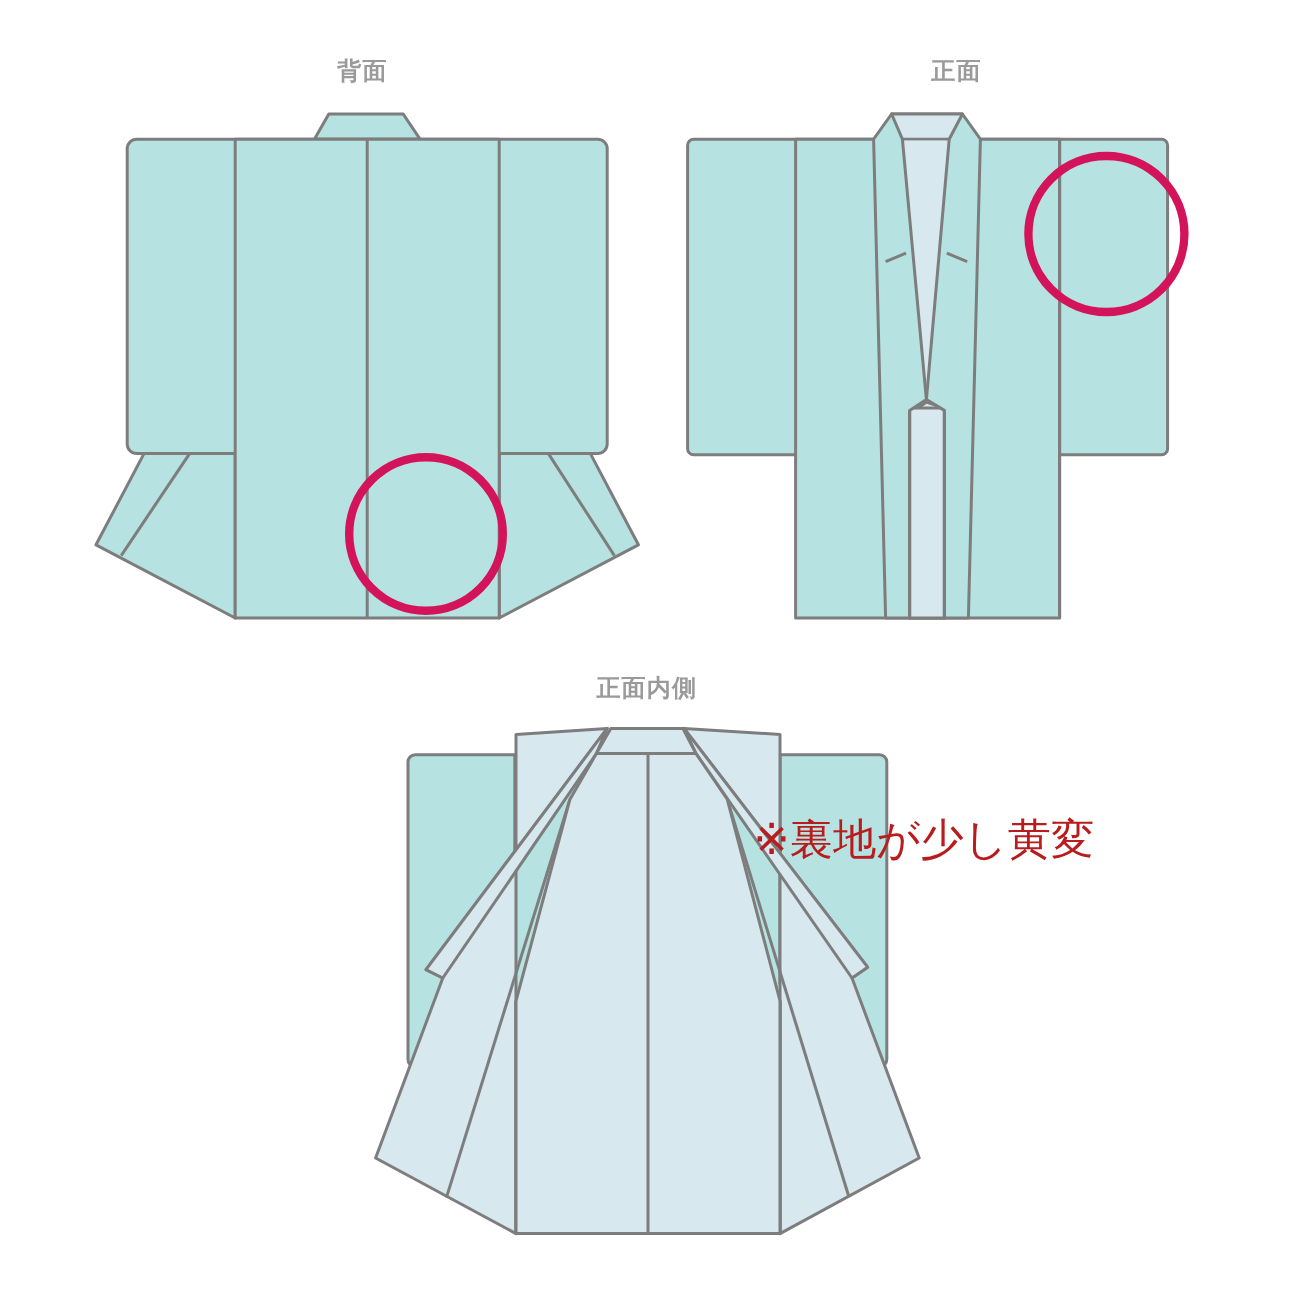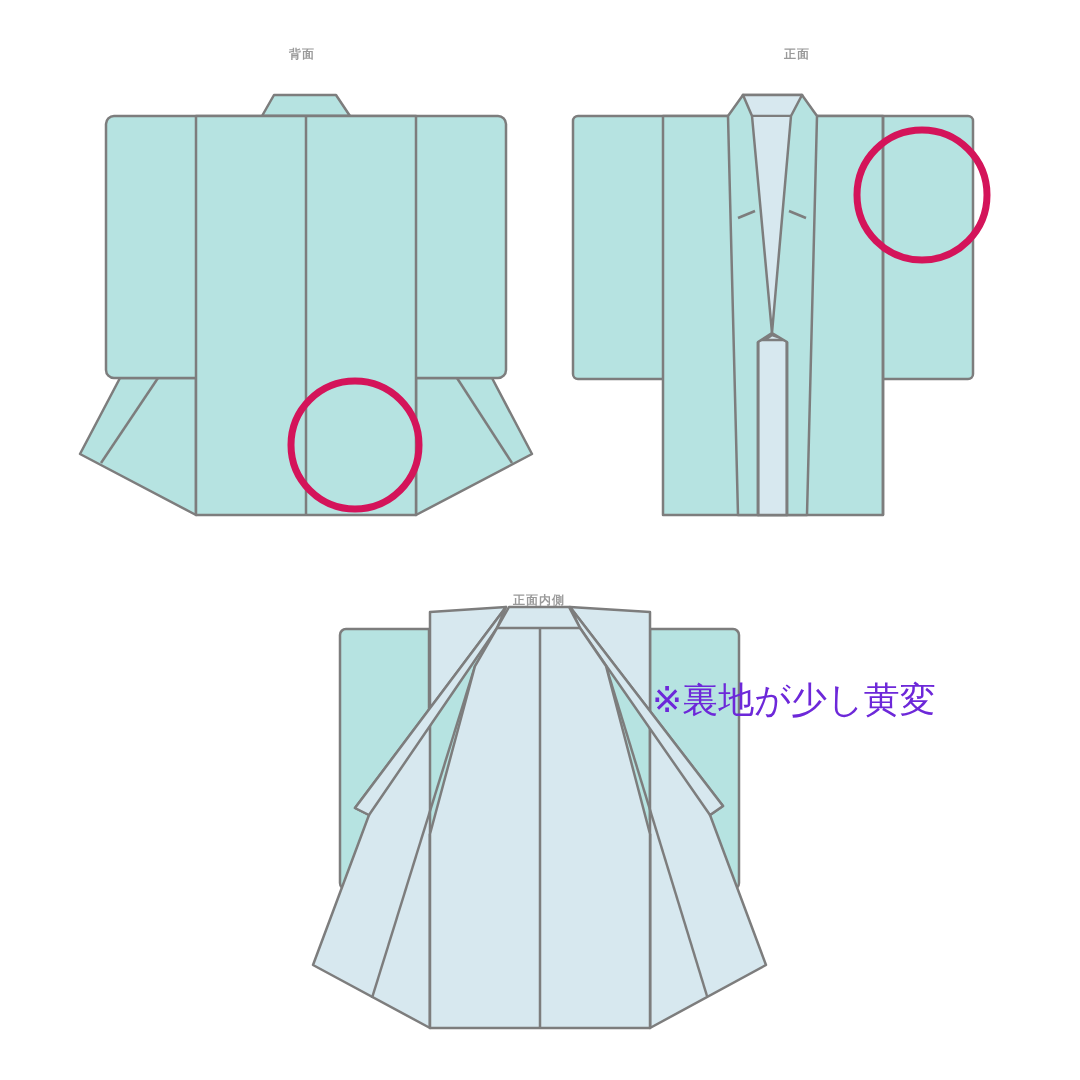--- a/index.html
+++ b/index.html
@@ -1,34 +1,34 @@
 <!DOCTYPE html>
 <html><head>
   <meta charset="utf-8">
   <style>
     html, body { margin:0; padding:0; background:#ffffff; }
     body { width:1080px; height:1080px; position:relative; overflow:hidden;
            font-family:"DejaVu Sans", "Liberation Sans", sans-serif; }
-    .label { position:absolute; font-weight:bold; font-size:12px; color:#9a9a9a;
+    .label { position:absolute; font-weight:bold; font-size:20px; color:#9a9a9a;
              text-align:center; width:200px; letter-spacing:1px; }
-    .note { position:absolute; font-size:36px; color:#6d28d9; white-space:nowrap;
-            font-family:"DejaVu Sans", sans-serif;margin-left:24px; }
+    .note { position:absolute; font-size:36px; color:#b91c1c; white-space:nowrap;
+            font-family:"DejaVu Sans", sans-serif; }
     svg { position:absolute; left:0; top:0; }
     .s { stroke:#7d7d7d; stroke-width:2.5; stroke-linejoin:round; }
     .mint { fill:#b6e3e1; }
     .pale { fill:#d7e8ef; }
     .ln { stroke:#7d7d7d; stroke-width:2.5; fill:none; }
     .circ { fill:none; stroke:#d4145a; stroke-width:7; }
   </style>
 </head>
 <body>
 
 <div class="label" style="left:202px; top:46px;">背面</div>
 <div class="label" style="left:697px; top:46px;">正面</div>
-<div class="label" style="left:439px; top:592px;">正面内側</div>
+<div class="label" style="left:439px; top:560px;">正面内側</div>
 
 <svg width="1080" height="1080" viewBox="0 0 1080 1080">
 
   <g>
 
     <polygon class="mint s" points="262,116 274,95 336,95 350,116"></polygon>
 
     <polygon class="mint s" points="120,378 196,378 196,515 80,454"></polygon>
     <line class="ln" x1="158" y1="378" x2="101" y2="463"></line>
     <polygon class="mint s" points="416,378 492,378 532,454 416,515"></polygon>

